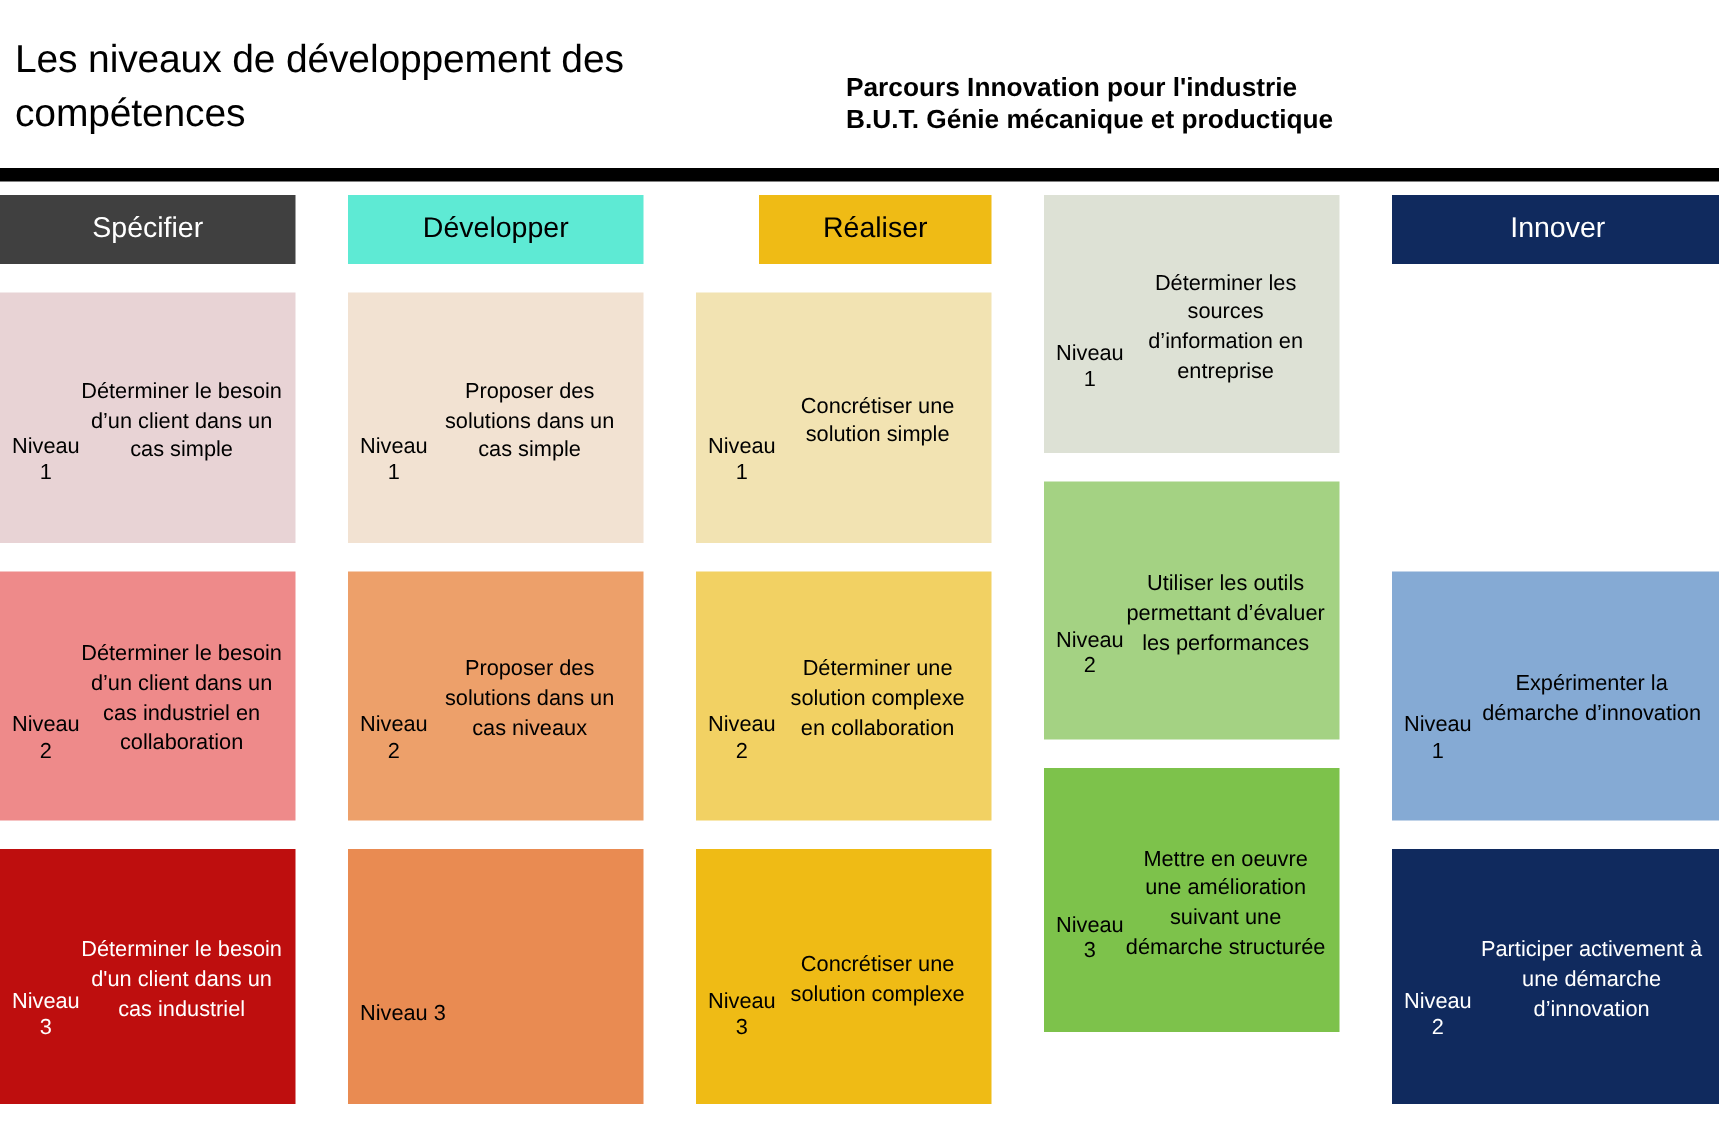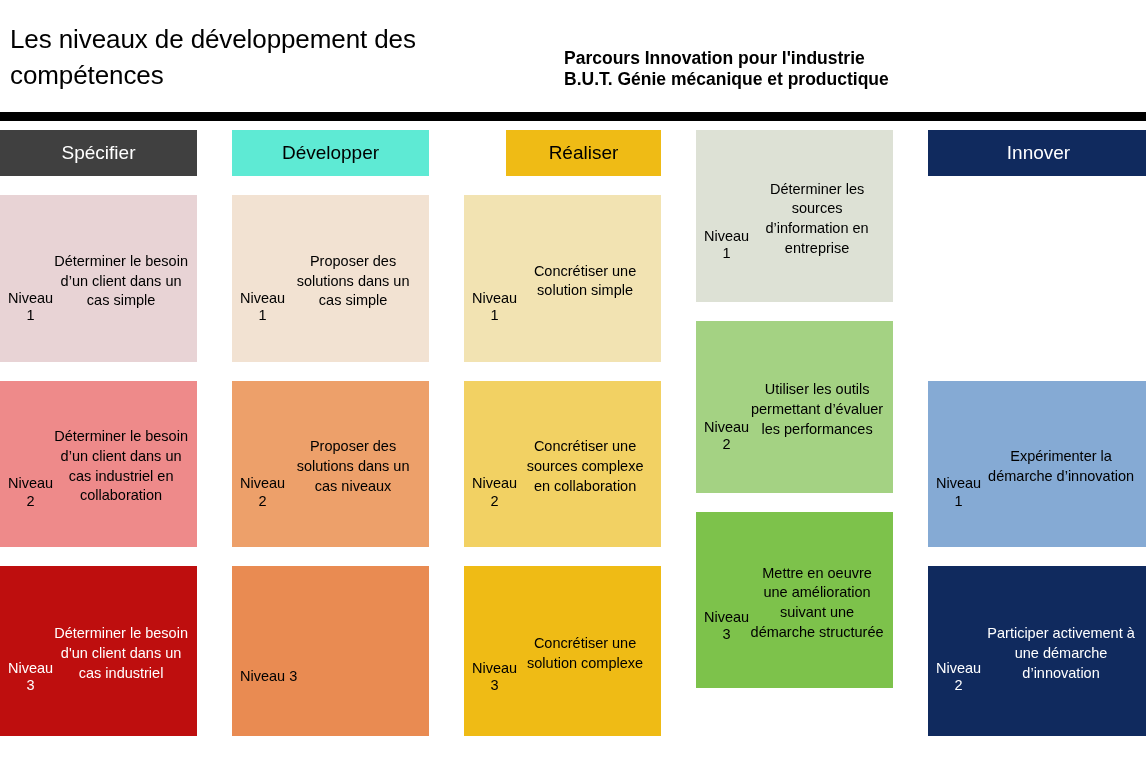--- a/index.html
+++ b/index.html
@@ -183,21 +183,21 @@
         </div>
       </div>
       <div class="column">
         <div class="col-header" style="background: rgb(239, 187, 21); color: rgb(0, 0, 0); margin-left: 42px;">Réaliser</div>
         <div class="cell" style="background: rgb(242, 227, 178); color: rgb(0, 0, 0);">
           <div class="cell-level">Niveau 1</div>
           <div class="cell-desc">Concrétiser une solution simple</div>
         </div>
         <div class="cell" style="background: rgb(242, 209, 99); color: rgb(0, 0, 0);">
           <div class="cell-level">Niveau 2</div>
-          <div class="cell-desc">Concrétiser une sources complexe en collaboration</div>
+          <div class="cell-desc">Déterminer une solution complexe en collaboration</div>
         </div>
         <div class="cell row3" style="background: rgb(239, 187, 21); color: rgb(0, 0, 0);">
           <div class="cell-level">Niveau 3</div>
           <div class="cell-desc">Concrétiser une solution complexe</div>
         </div>
       </div>
       <div class="column">
         <div class="cell" style="background: rgb(221, 225, 213); color: rgb(0, 0, 0);">
           <div class="cell-level">Niveau 1</div>
           <div class="cell-desc">Déterminer les sources d’information en entreprise</div>

